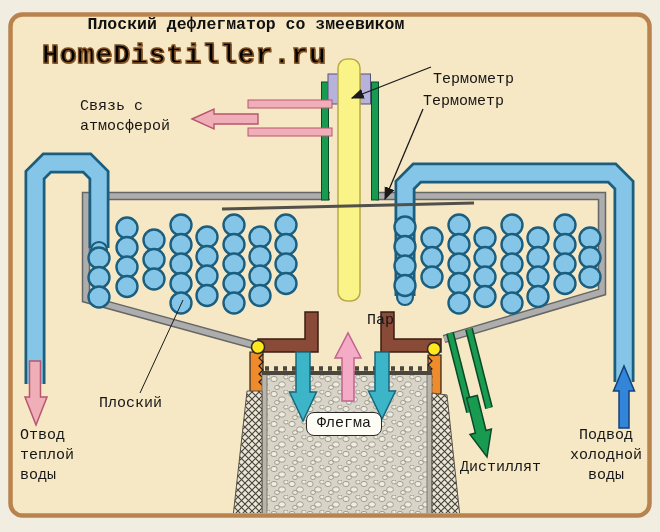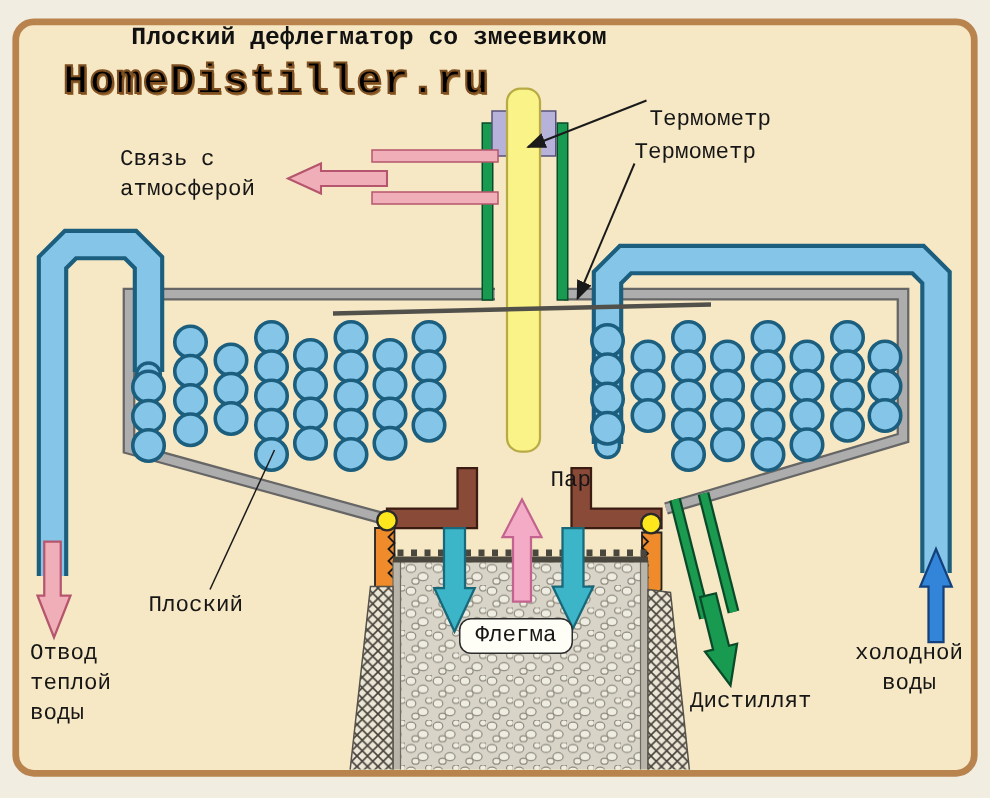--- a/index.html
+++ b/index.html
@@ -207,17 +207,18 @@
 
 <div class="lbl" style="left:20px;top:426px;">
   <span style="display:block;">Отвод</span>
   <span style="display:block;">теплой</span>
   <span style="display:block;">воды</span>
 </div>
 
 <div class="lbl" style="left:460px;top:458px;text-align:right;">Дистиллят</div>
 
 <div class="lbl center" style="left:556px;top:426px;width:100px;">
+  <span style="display:block;">Подвод</span>
   <span style="display:block;">холодной</span>
   <span style="display:block;">воды</span>
 </div>
 
 </div>
 
 </body></html>

